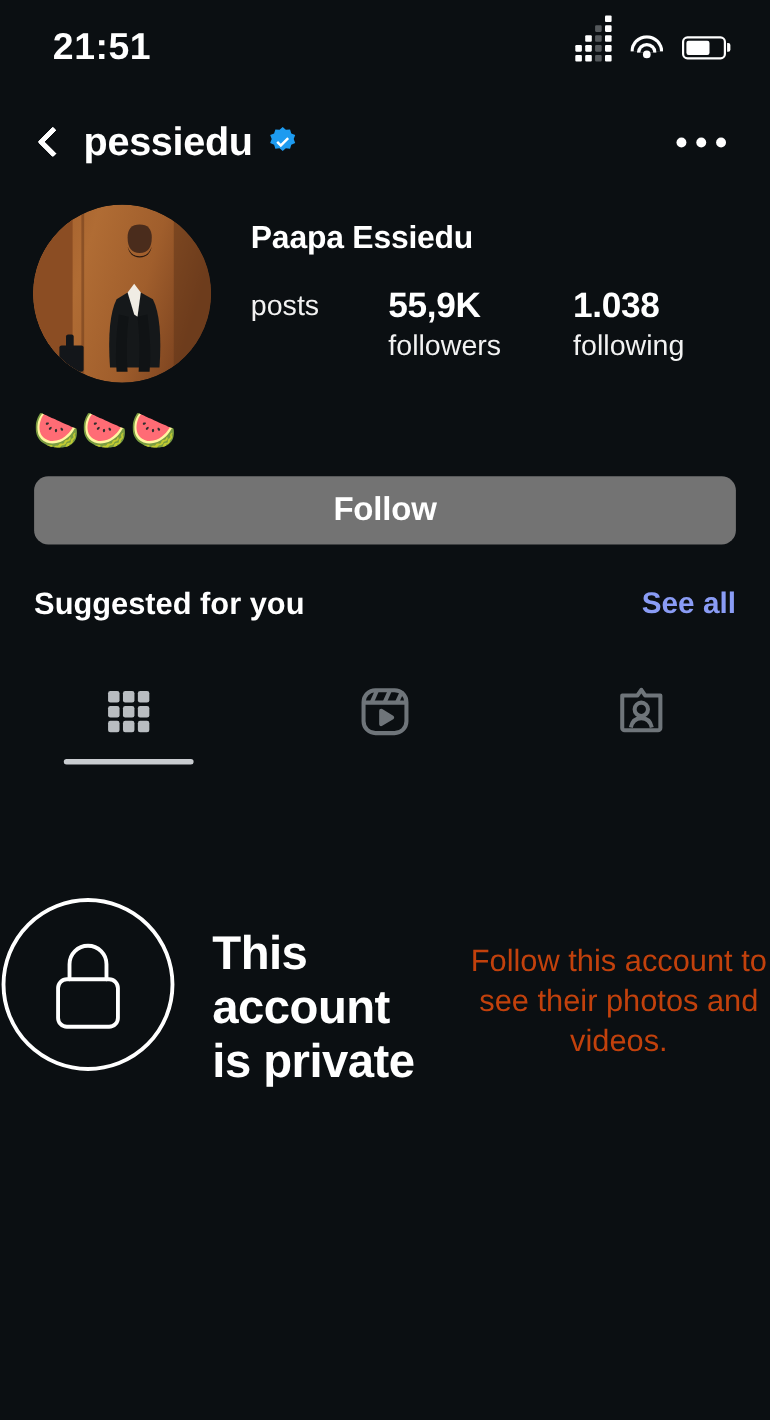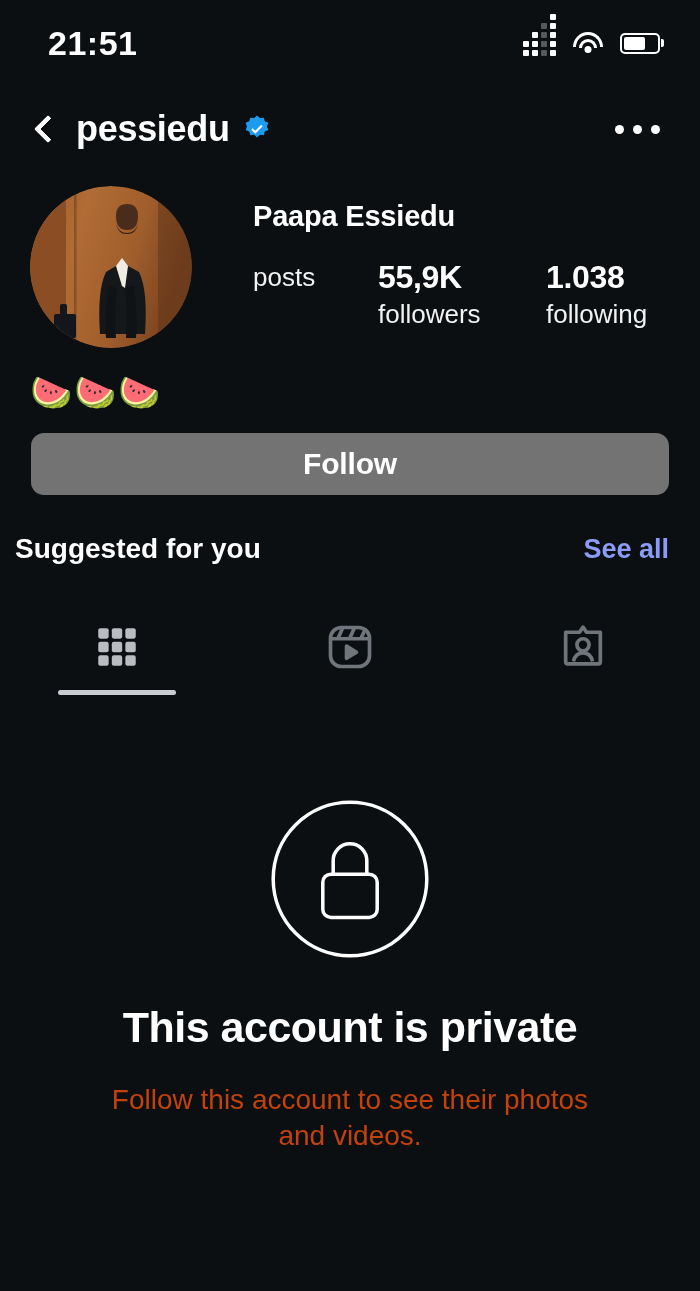--- a/index.html
+++ b/index.html
@@ -39,21 +39,21 @@
   .back-btn { width:54px; height:54px; display:flex; align-items:center; justify-content:center; }
   .chev { width:20px; height:20px; border-left:5px solid #fff; border-bottom:5px solid #fff;
           transform:rotate(45deg); margin-left:6px; border-radius:2px; }
   .username { color:#fff; font-size:36px; font-weight:700; letter-spacing:-.3px; margin-left:4px; }
   .verified { margin-left:12px; width:30px; height:30px; display:inline-block; }
   .spacer { flex:1; }
   .dots { display:flex; gap:9px; padding:14px 6px; }
   .dots i { width:9px; height:9px; background:#fff; border-radius:50%; display:block; }
 
   
-  .profile { display:flex; padding:14px 30px 0 30px;gap:25px; }
+  .profile { display:flex; padding:14px 30px 0 30px; }
   .avatar { width:162px; height:162px; border-radius:50%; overflow:hidden; flex:none;
             position:relative; background:#1a1a1a; }
   .pinfo { flex:1; padding-left:36px; padding-top:14px; }
   .fullname { color:#fff; font-size:29px; font-weight:600; letter-spacing:-.2px; }
   .stats { display:flex; margin-top:26px; }
   .stat { text-align:left; }
   .stat:nth-child(1) { width:125px; }
   .stat:nth-child(2) { width:168px; }
   .stat-num { color:#fff; font-size:32px; font-weight:700; letter-spacing:-.3px; }
   .stat-lbl { color:#f2f2f2; font-size:26px; font-weight:400; margin-top:3px; }
@@ -64,34 +64,34 @@
   .link-row { display:flex; align-items:center; margin-top:14px; gap:12px; }
   .link-text { color:#7f87ee; font-size:27px; font-weight:400; letter-spacing:-.2px; }
 
   
   .follow-wrap { padding:22px 31px 0 31px; }
   .follow-btn { height:62px; border-radius:13px; display:flex; align-items:center;
                 justify-content:center; }
   .follow-btn span { color:#fff; font-size:30px; font-weight:700; letter-spacing:-.2px; }
 
   
-  .suggest-row { display:flex; align-items:center; justify-content:space-between;
-                 padding:38px 31px 0 15px; }
+  .suggest-row { display:flex; align-items:flex-start; justify-content:space-between;
+                 padding:38px 31px 0 31px; }
   .suggest-title { color:#fff; font-size:28px; font-weight:600; }
   .see-all { color:#8a9cf5; font-size:27px; font-weight:600; }
   .cards { display:flex; gap:23px; padding:26px 31px 0 44px; height:26px; overflow:hidden; }
 
   
   .tabs { display:flex; margin-top:8px; height:96px; }
   .tab { flex:1; display:flex; align-items:center; justify-content:center; position:relative; }
   .tab .ind { position:absolute; bottom:0; left:50%; transform:translateX(-50%);
               width:118px; height:5px; background:#c9ccd0; border-radius:3px; }
 
   
-  .private { display:flex; flex-direction:column; align-items:center; padding-top:104px; }
+  .private { display:flex; flex-direction:row; align-items:center; padding-top:104px;gap:33px; }
   .lock-circle { width:160px; height:160px; }
   .priv-title { color:#fff; font-size:43px; font-weight:700; margin-top:44px; letter-spacing:-.5px; }
   .priv-sub { color:#c2410c; font-size:28px; font-weight:400; text-align:center;
               margin-top:30px; line-height:1.28; max-width:520px; }
 </style>
 </head>
 <body>
 
 <div class="screen">
 

